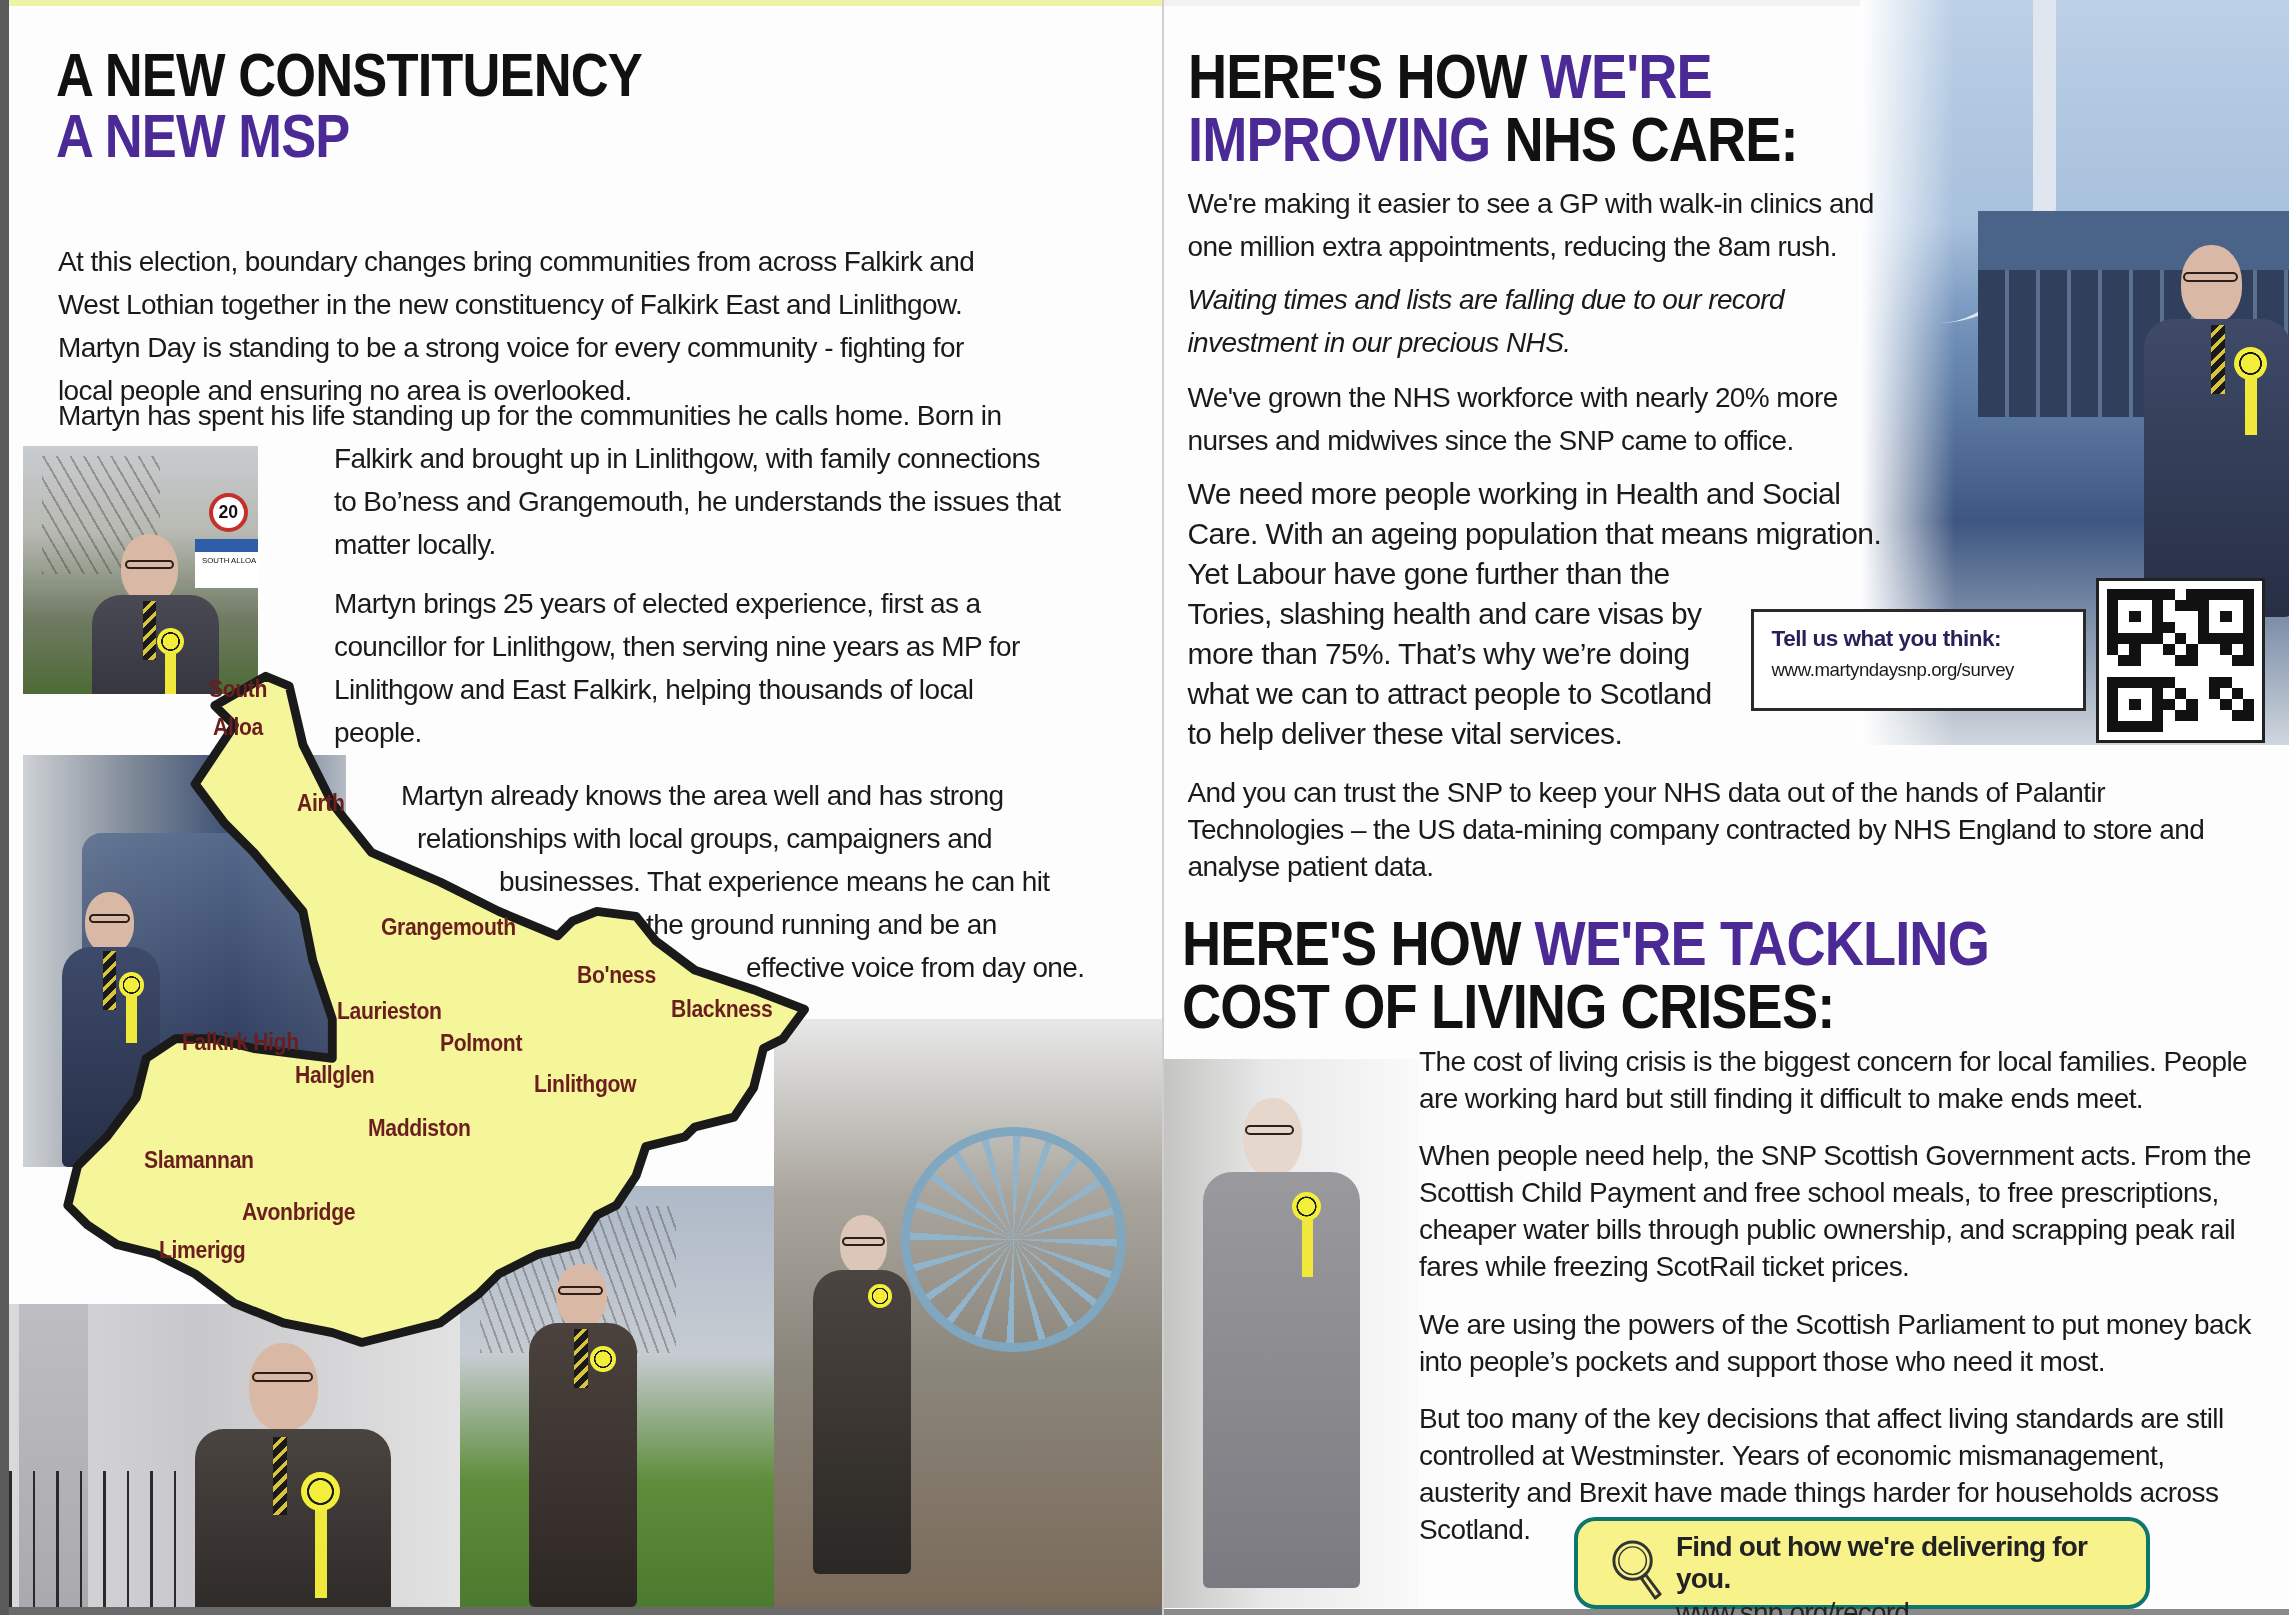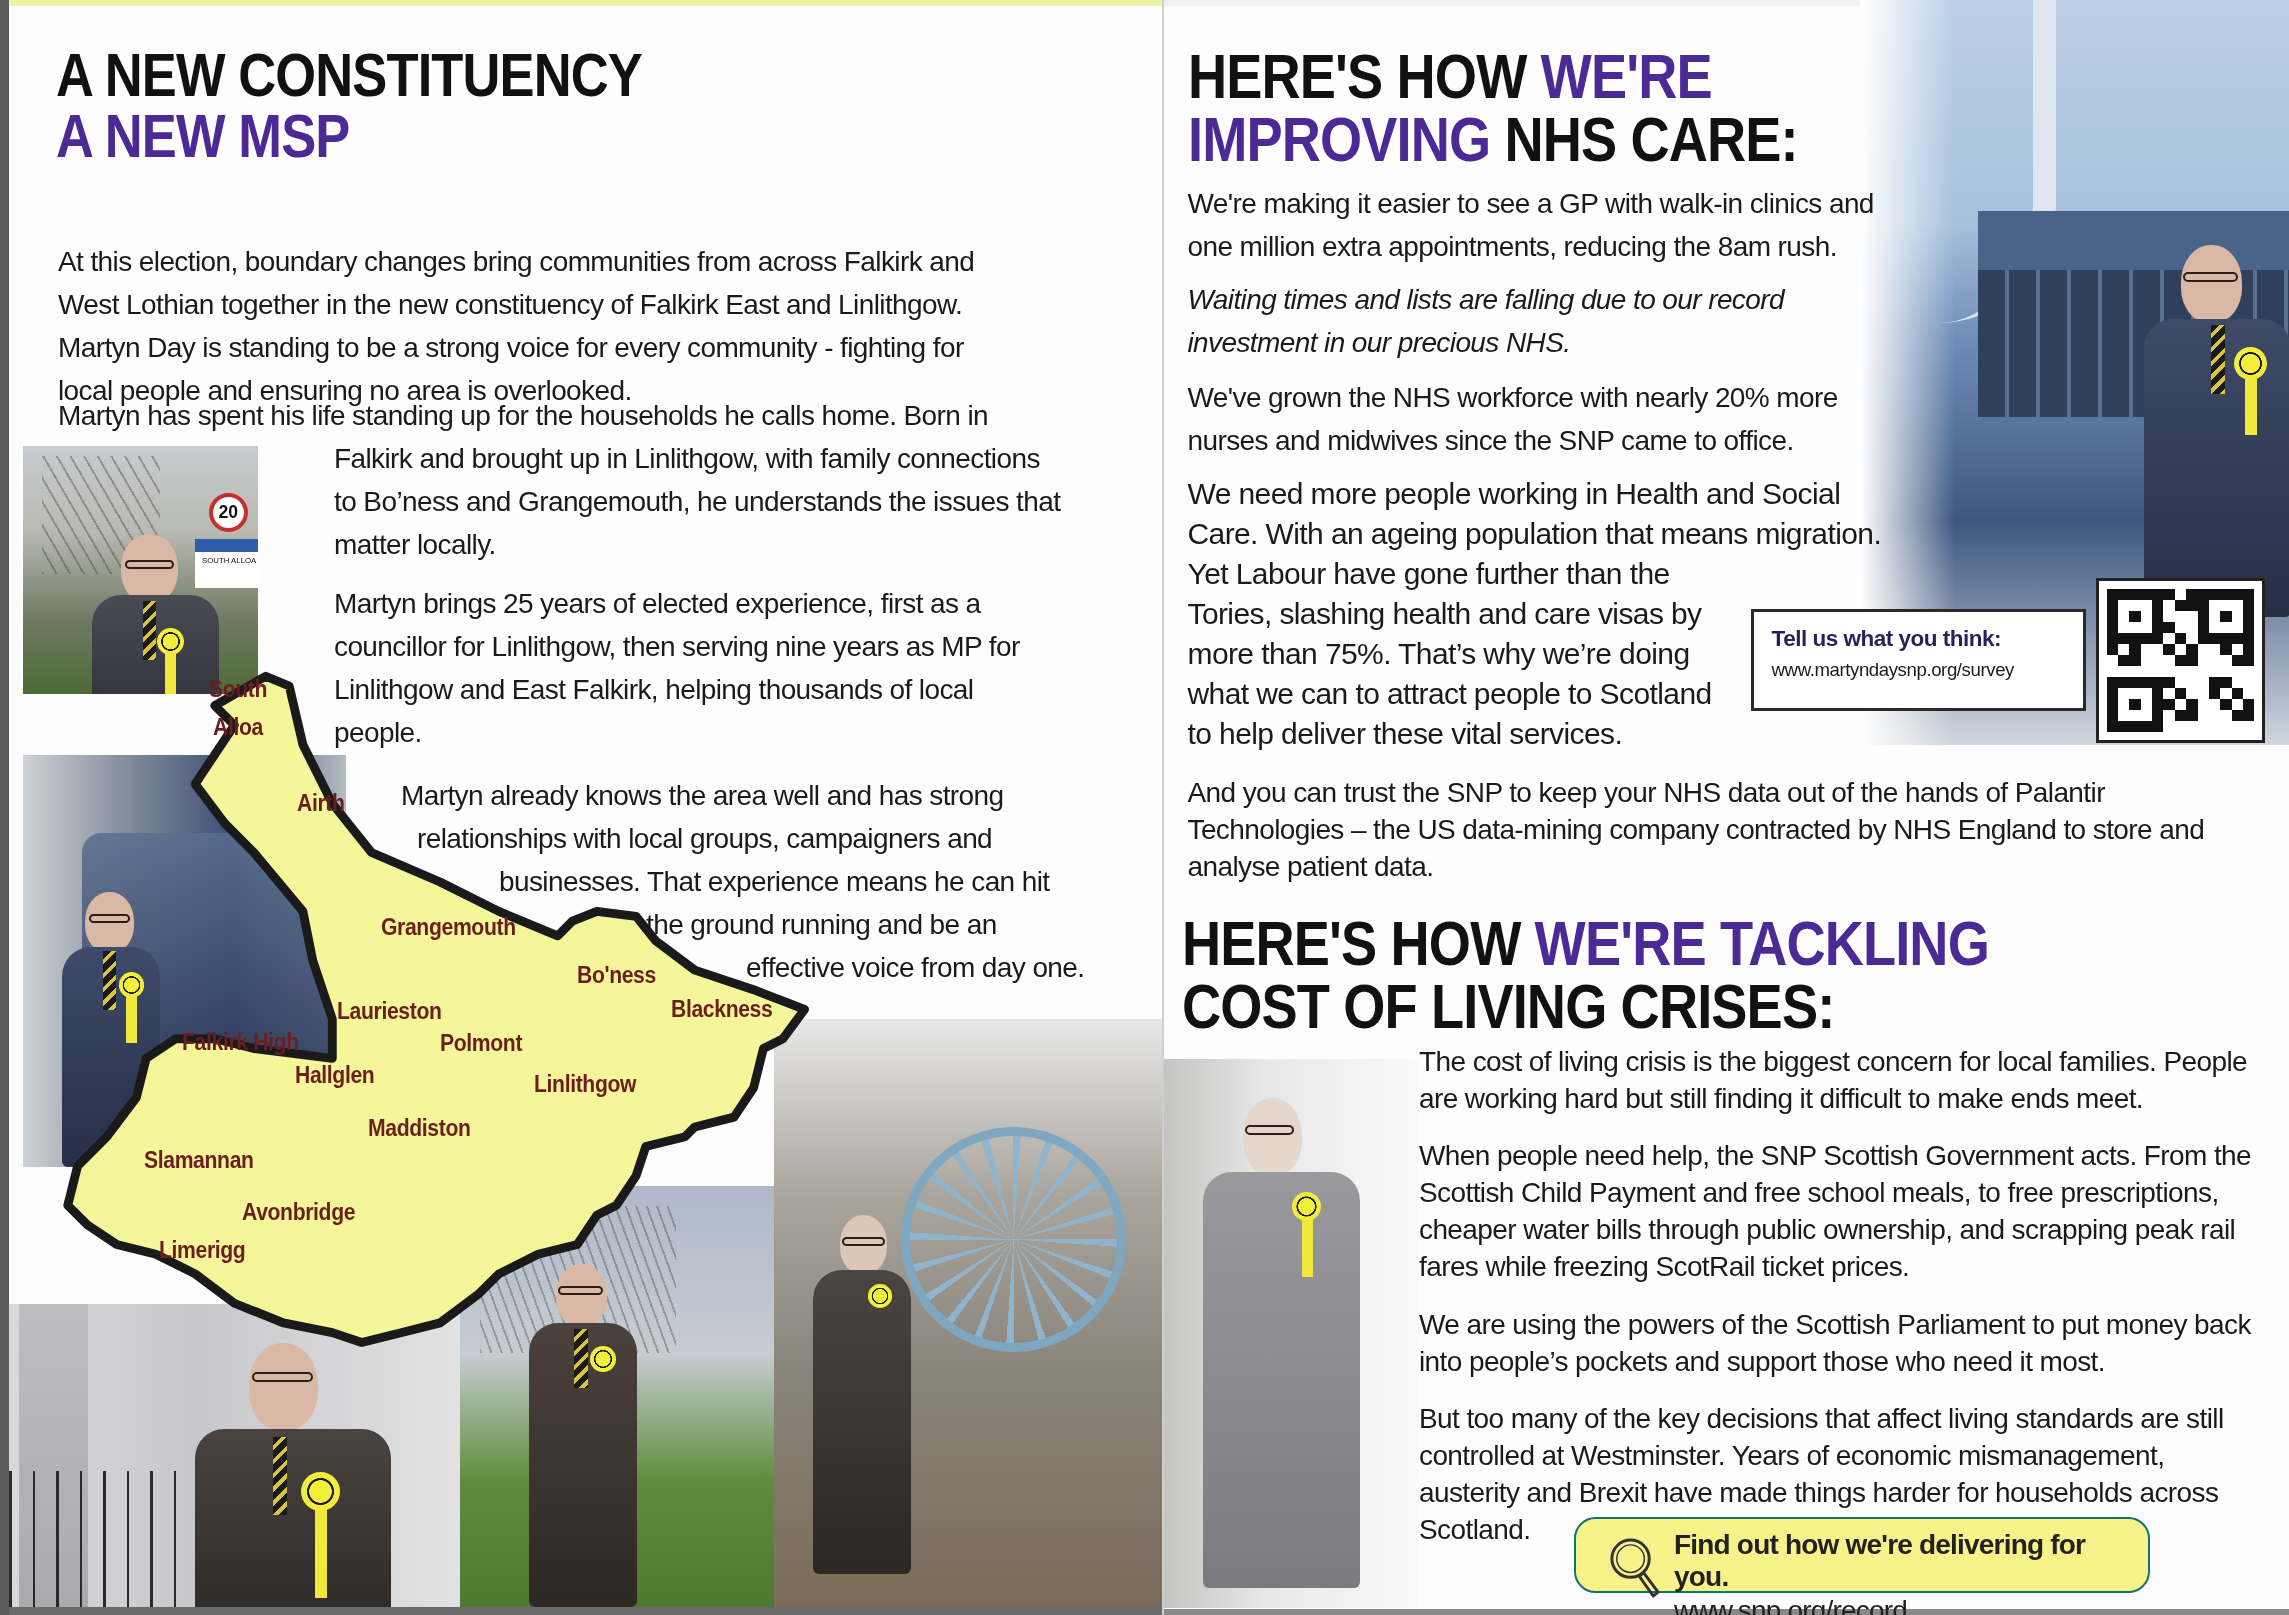--- a/index.html
+++ b/index.html
@@ -35,21 +35,21 @@
     letter-spacing: -0.4px; transform: scaleX(0.9); transform-origin: left top; white-space: nowrap; }
 
   .survey-box { position: absolute; left: 1751px; top: 609px; width: 335px; height: 102px; border: 3.9px solid #2a2a2a; background: #ffffff; padding: 13.7px 17.6px; }
   .survey-title { font-size: 22.5px; font-weight: bold; color: #2b1f5a; letter-spacing: -0.5px; }
   .survey-url { font-size: 18.6px; color: #1a1a1a; margin-top: 7.8px; letter-spacing: -0.4px; }
   .qr { position: absolute; left: 2096px; top: 578px; width: 169px; height: 165px; background: #ffffff; border: 3.9px solid #222; padding: 7.8px; }
   .qr-grid { width: 100%; height: 100%; display: grid; grid-template-columns: repeat(13,1fr); grid-template-rows: repeat(13,1fr); }
   .qr-grid span { background: transparent; }
   .qr-grid span.on { background: #111; }
 
-  .cta-box { position: absolute; left: 1574px; top: 1517px; width: 576px; height: 76px; border: 2px solid #0f766e; border-radius: 21.6px;
+  .cta-box { position: absolute; left: 1574px; top: 1517px; width: 576px; height: 92px; border: 4px solid #0f766e; border-radius: 21.6px;
     background: #f7f28a; padding: 9.8px 19.6px 9.8px 98px; }
   .cta-icon { position: absolute; left: 29px; top: 15.7px; width: 59px; height: 63px; }
   .cta-title { font-size: 28px; font-weight: bold; color: #222; letter-spacing: -0.8px; }
   .cta-url { font-size: 28px; color: #222; letter-spacing: -0.8px; margin-top: 2px; }
 </style>
 </head>
 <body>
 
 <div class="page page-left">
   <div class="top-strip"></div>
@@ -145,21 +145,21 @@
   </div>
 
   <div class="body-text" style="left:49px;top:206px;width:1098px;margin-top:34px;">
     <div>At this election, boundary changes bring communities from across Falkirk and</div>
     <div>West Lothian together in the new constituency of Falkirk East and Linlithgow.</div>
     <div>Martyn Day is standing to be a strong voice for every community - fighting for</div>
     <div>local people and ensuring no area is overlooked.</div>
   </div>
 
   <div class="body-text" style="left:49px;top:394px;width:1108px;">
-    <div>Martyn has spent his life standing up for the households he calls home. Born in</div>
+    <div>Martyn has spent his life standing up for the communities he calls home. Born in</div>
   </div>
   <div class="body-text" style="left:325px;top:437px;width:833px;">
     <div>Falkirk and brought up in Linlithgow, with family connections</div>
     <div>to Bo’ness and Grangemouth, he understands the issues that</div>
     <div>matter locally.</div>
   </div>
 
   <div class="body-text" style="left:325px;top:582px;width:833px;">
     <div>Martyn brings 25 years of elected experience, first as a</div>
     <div>councillor for Linlithgow, then serving nine years as MP for</div>

